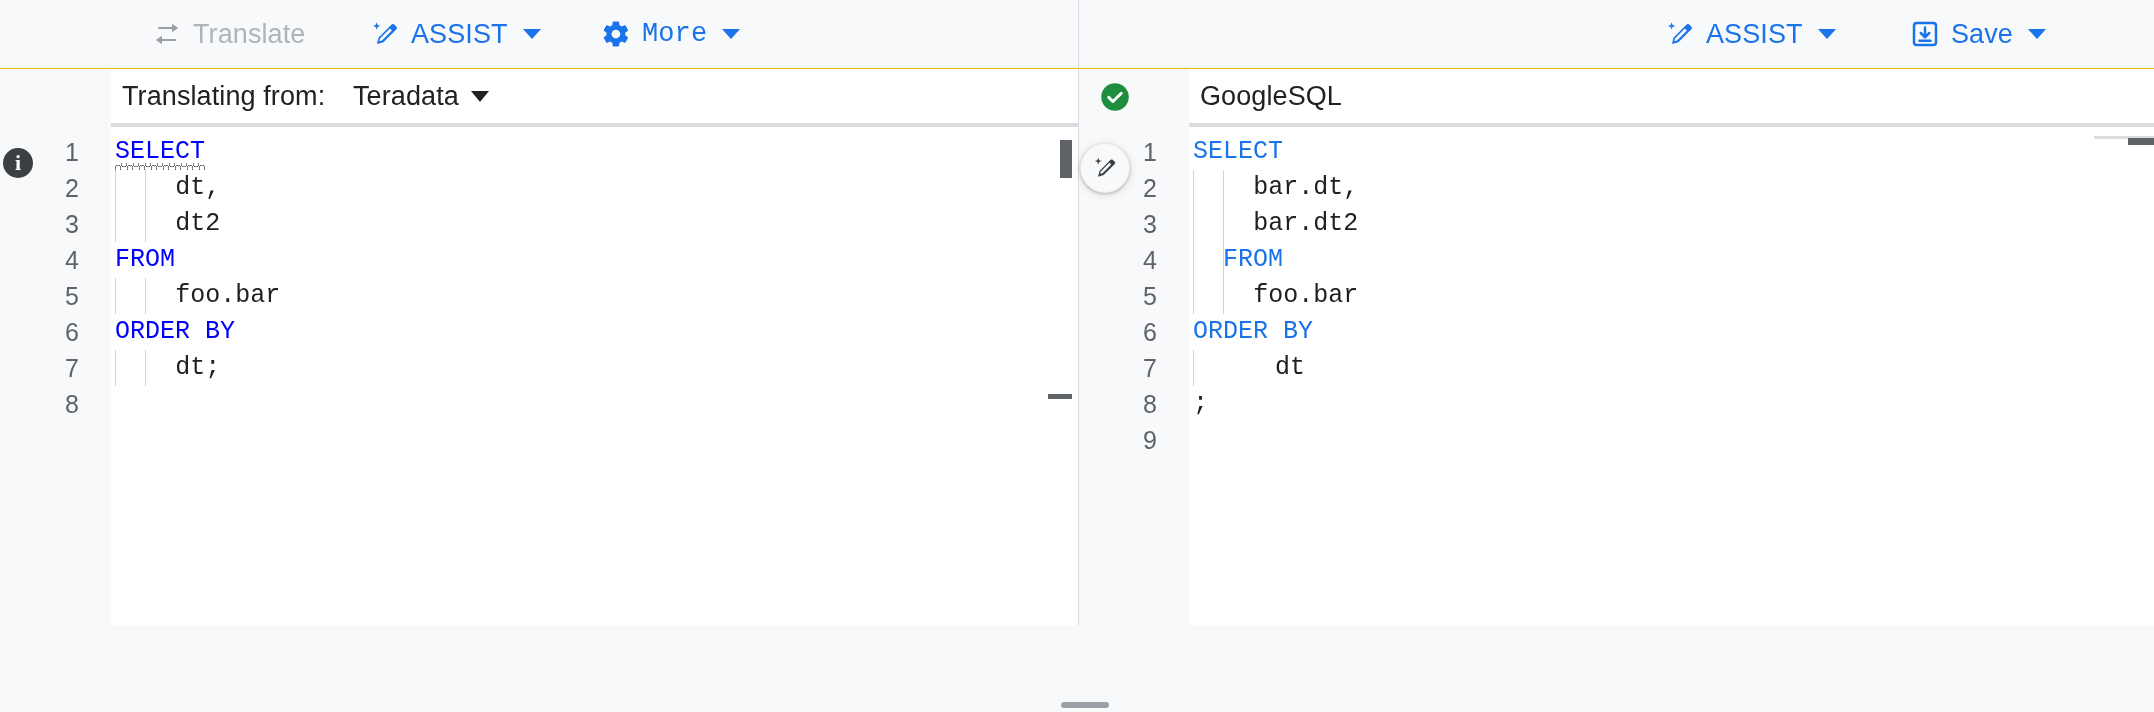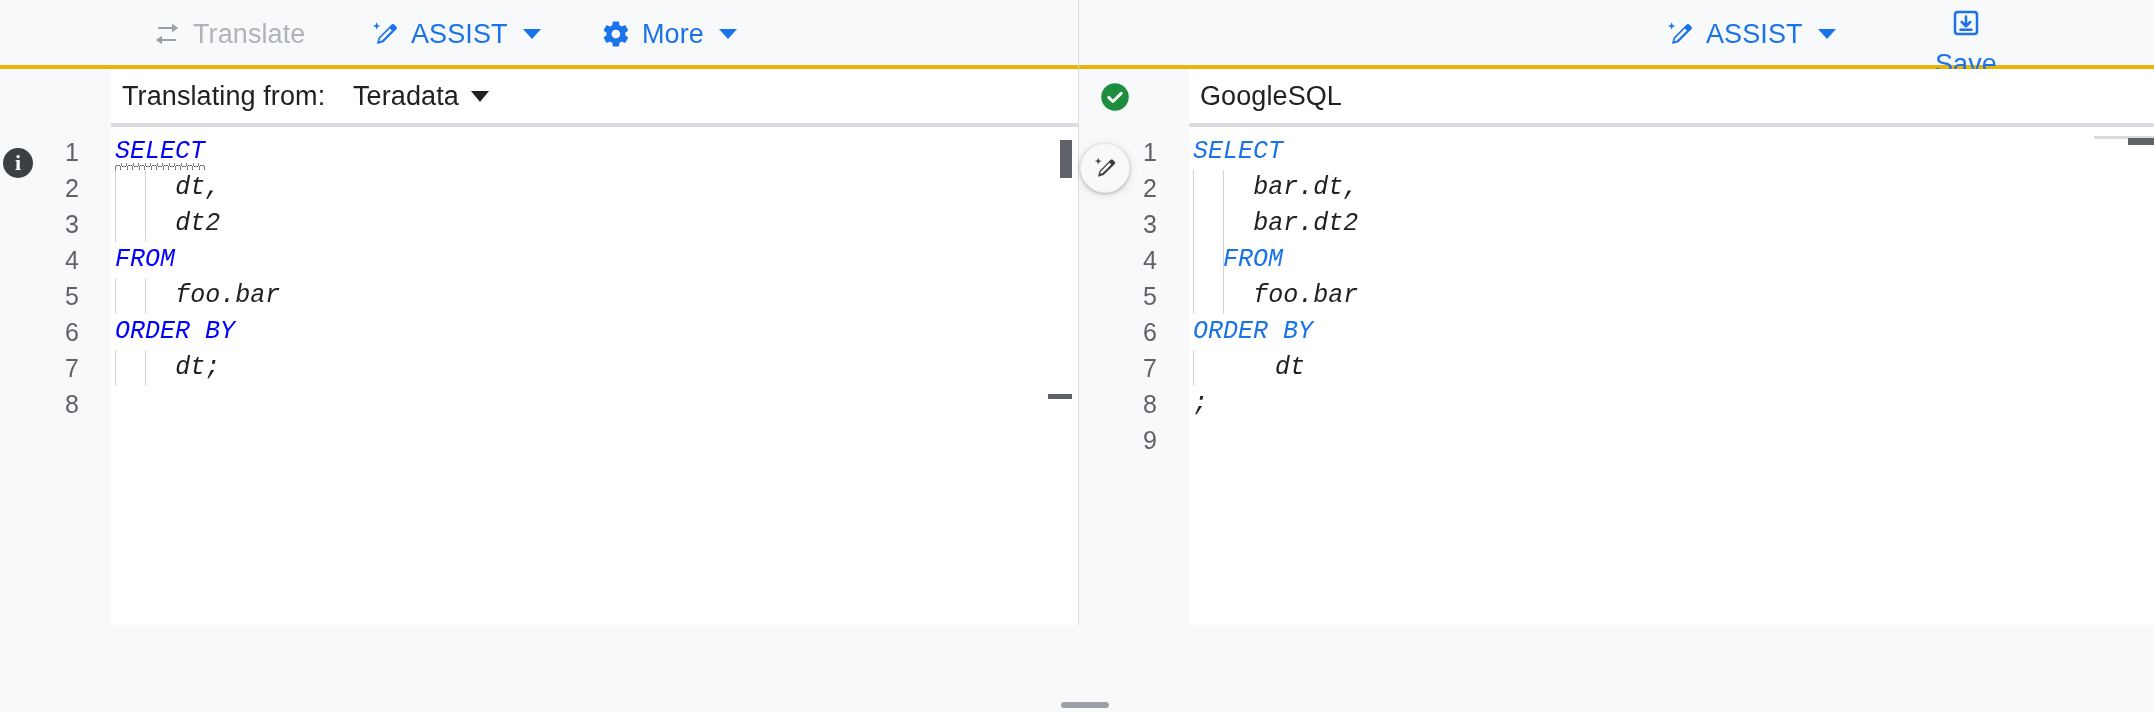--- a/index.html
+++ b/index.html
@@ -8,21 +8,21 @@
     background: #f8f9fa;
     font-family: "Liberation Sans", sans-serif;
     overflow: hidden;
   }
   #app { position: relative; width: 2154px; height: 712px; background: #f8f9fa; }
 
   
   .toolbar {
     position: absolute; left: 0; top: 0; width: 2154px; height: 69px;
     background: #f8f9fa;
-    border-bottom: 4px solid #eab308;
+    border-bottom: 1px solid #eab308;
   }
   .tb-left  { position: absolute; left: 0;    top: 0; width: 1078px; height: 68px; }
   .tb-right { position: absolute; left: 1079px; top: 0; width: 1075px; height: 68px; }
   .tb-divider {
     position: absolute; left: 1078px; top: 0; width: 1px; height: 68px;
     background: #dadce0;
   }
 
   .tb-btn {
     position: absolute; top: 8px; height: 52px;
@@ -111,21 +111,21 @@
     font-size: 25px; line-height: 36px;
   }
   .ln {
     position: absolute; height: 36px; line-height: 36px;
     text-align: right; width: 100px; left: 0;
     color: #5f6368; font-family: "Liberation Sans", sans-serif;
     font-size: 25px;
   }
   .cl {
     position: absolute; height: 36px; line-height: 36px;
-    white-space: pre; color: #202124; font-style: italic;
+    white-space: pre; color: #202124;
   }
   .kw-hard { color: #0000ff; }
   .kw-soft { color: #1a73e8; }
   .squiggle {
     position: absolute; height: 7px;
     background-image:
       radial-gradient(circle at 3px 5px, transparent 2.4px, #5f6368 2.6px, #5f6368 3.2px, transparent 3.4px),
       radial-gradient(circle at 9px 1px, transparent 2.4px, #5f6368 2.6px, #5f6368 3.2px, transparent 3.4px);
     background-size: 12px 7px;
     background-repeat: repeat-x;
@@ -191,21 +191,21 @@
         <button class="tb-btn" style="left: 358px;">
           <span class="ic">
             <svg width="30" height="30" viewBox="0 0 24 24" fill="#1a73e8">
          <path d="M5.3 2.6l.8 2.1 2.1.8-2.1.8-.8 2.1-.8-2.1-2.1-.8 2.1-.8z"></path>
          <path d="M19.4 4.4c-.6-.6-1.5-.6-2.1 0L6.9 14.8 5.5 20l5.2-1.4L21.1 8.2c.6-.6.6-1.5 0-2.1zM9.6 17.1l-2.2.6.6-2.2 7.9-7.9 1.6 1.6z"></path>
        </svg>
           </span>
           <span>ASSIST</span>
           <span class="caret"></span>
         </button>
-        <button class="tb-btn" style="left: 589px;">
+        <button class="tb-btn" style="left: 589px; font-family: Liberation Mono, monospace;">
           <span class="ic">
             <svg width="30" height="30" viewBox="0 0 24 24" fill="#1a73e8">
          <path d="M19.4 13c.04-.33.06-.66.06-1s-.02-.67-.06-1l2.1-1.63a.5.5 0 00.12-.64l-2-3.46a.5.5 0 00-.6-.22l-2.49 1a7.3 7.3 0 00-1.73-1l-.38-2.65A.49.49 0 0013.9 2h-4a.49.49 0 00-.49.42L9.03 5.07c-.63.26-1.2.6-1.73 1l-2.49-1a.5.5 0 00-.6.22l-2 3.46a.5.5 0 00.12.64L4.44 11c-.04.33-.07.66-.07 1s.03.67.07 1l-2.11 1.63a.5.5 0 00-.12.64l2 3.46c.12.22.39.3.6.22l2.49-1c.52.4 1.1.74 1.73 1l.38 2.65c.04.24.25.42.49.42h4c.24 0 .45-.18.49-.42l.38-2.65c.63-.26 1.2-.6 1.73-1l2.49 1c.22.08.48 0 .6-.22l2-3.46a.5.5 0 00-.12-.64L19.4 13zM11.9 15.5A3.5 3.5 0 1115.4 12a3.5 3.5 0 01-3.5 3.5z"></path>
        </svg>
           </span>
           <span>More</span>
           <span class="caret"></span>
         </button>
       </div>
     <div class="tb-divider"></div>
@@ -214,21 +214,21 @@
     <button class="tb-btn" style="left: 574px;">
           <span class="ic">
             <svg width="30" height="30" viewBox="0 0 24 24" fill="#1a73e8">
          <path d="M5.3 2.6l.8 2.1 2.1.8-2.1.8-.8 2.1-.8-2.1-2.1-.8 2.1-.8z"></path>
          <path d="M19.4 4.4c-.6-.6-1.5-.6-2.1 0L6.9 14.8 5.5 20l5.2-1.4L21.1 8.2c.6-.6.6-1.5 0-2.1zM9.6 17.1l-2.2.6.6-2.2 7.9-7.9 1.6 1.6z"></path>
        </svg>
           </span>
           <span>ASSIST</span>
           <span class="caret"></span>
         </button>
-        <button class="tb-btn" style="left: 844px; flex-direction: column;">
+        <button class="tb-btn" style="left: 819px;">
           <span class="ic">
             <svg width="30" height="30" viewBox="0 0 24 24" fill="none" stroke="#1a73e8" stroke-width="2">
          <rect x="3.2" y="3.2" width="17.6" height="17.6" rx="2.2"></rect>
          <path d="M12 6.8v7.4M8.6 11.2L12 14.6l3.4-3.4" stroke-linecap="round" stroke-linejoin="round"></path>
          <path d="M7.6 17.4h8.8" stroke-linecap="round"></path>
        </svg>
           </span>
           <span>Save</span>
           <span class="caret"></span>
         </button>

